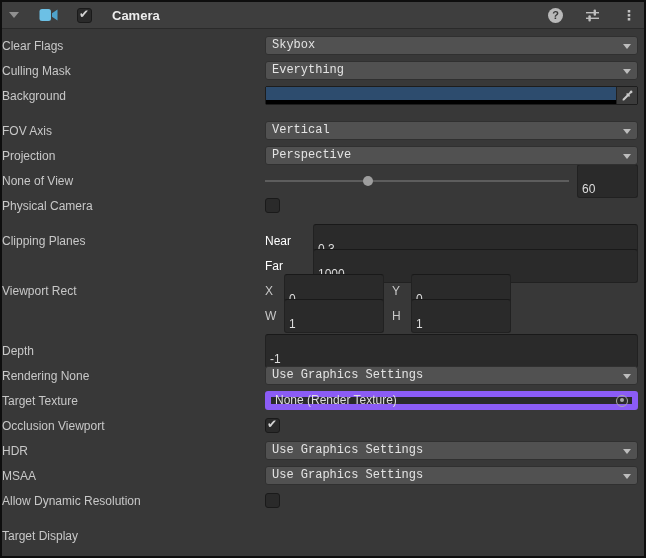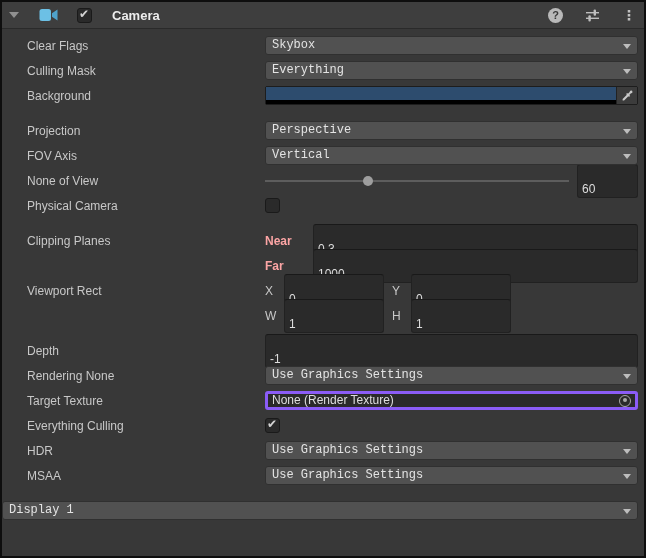--- a/index.html
+++ b/index.html
@@ -76,21 +76,20 @@
     letter-spacing: 0;
     cursor: pointer;
     line-height: 15px;
   }
   
   .content { padding-top: 4px; }
   .row { height: 25px; display: flex; align-items: center; }
   .spacer { height: 10px; }
   .label {
     width: 263px;
-    padding-left: 25px;
     color: #c8c8c8;
     flex: none;
     white-space: nowrap;
     overflow: hidden;
   }
   .control {
     flex: 1;
     margin-right: 6px;
     display: flex;
     align-items: center;
@@ -165,28 +164,28 @@
     position: absolute;
     top: -4px;
     width: 10px; height: 10px;
     border-radius: 50%;
     background: #9e9e9e;
     margin-left: -5px;
     cursor: grab;
   }
   .numfield { width: 61px; flex: none; }
   
-  .inline-label { width: 48px; color: #fca5a5; flex: none; font-weight: bold; }
+  .inline-label { width: 48px; color: #ffffff; flex: none; }
   .axis-label { width: 19px; color: #c8c8c8; flex: none; }
   .vfield { width: 100px; flex: none; margin-right: 8px; }
   
   .objfield {
     flex: 1; height: 19px;
     background: #2a2a2a;
-    border: 3px solid #8b5cf6;
+    border: 6px solid #8b5cf6;
     border-radius: 3px;
     color: #dedede;
     padding: 0 4px 0 4px;
     line-height: 17px;
     display: flex; align-items: center;
     cursor: pointer;
   }
   .objfield .obj-text { flex: 1; white-space: nowrap; overflow: hidden; }
   .obj-picker-icon {
     width: 12px; height: 12px;
@@ -262,30 +261,30 @@
               <path d="M2 14 L2 12.2 L7.2 7 L6.3 6.1 L7.6 4.8 L8.6 5.8 L10.7 3.7 A1.7 1.7 0 1 1 12.3 5.3 L10.2 7.4 L11.2 8.4 L9.9 9.7 L9 8.8 L3.8 14 Z" fill="#c9c9c9"></path>
             </svg>
           </div>
         </div>
       </div>
     </div>
 
     <div class="spacer"></div>
 
     <div class="row">
+      <div class="label">FOV Axis</div>
+      <div class="control">
+        <div class="dropdown">Vertical</div>
+      </div>
+    </div>
+
+    <div class="row">
       <div class="label">Projection</div>
       <div class="control">
         <div class="dropdown">Perspective</div>
-      </div>
-    </div>
-
-    <div class="row">
-      <div class="label">FOV Axis</div>
-      <div class="control">
-        <div class="dropdown">Vertical</div>
       </div>
     </div>
 
     <div class="row">
       <div class="label">None of View</div>
       <div class="control">
         <div class="slider-wrap">
           <div class="slider-track">
             <div class="slider-handle" style="left: 34%;"></div>
           </div>
@@ -359,43 +358,47 @@
       <div class="label">Target Texture</div>
       <div class="control">
         <div class="objfield">
           <span class="obj-text">None (Render Texture)</span>
           <span class="obj-picker-icon"></span>
         </div>
       </div>
     </div>
 
     <div class="row">
-      <div class="label">Everything Culling</div>
+      <div class="label">Occlusion Viewport</div>
       <div class="control">
         <div class="checkbox checked"></div>
       </div>
     </div>
 
     <div class="row">
       <div class="label">HDR</div>
       <div class="control">
         <div class="dropdown">Use Graphics Settings</div>
       </div>
     </div>
 
     <div class="row">
       <div class="label">MSAA</div>
       <div class="control">
         <div class="dropdown">Use Graphics Settings</div>
       </div>
     </div>
 
+    <div class="row">
+      <div class="label">Allow Dynamic Resolution</div>
+      <div class="control">
+        <div class="checkbox"></div>
+      </div>
+    </div>
 
     <div class="spacer"></div>
 
     <div class="row">
-      <div class="control">
-        <div class="dropdown">Display 1</div>
-      </div>
+      <div class="label">Target Display</div>
     </div>
 
   </div>
 </div>
 
 </body></html>

